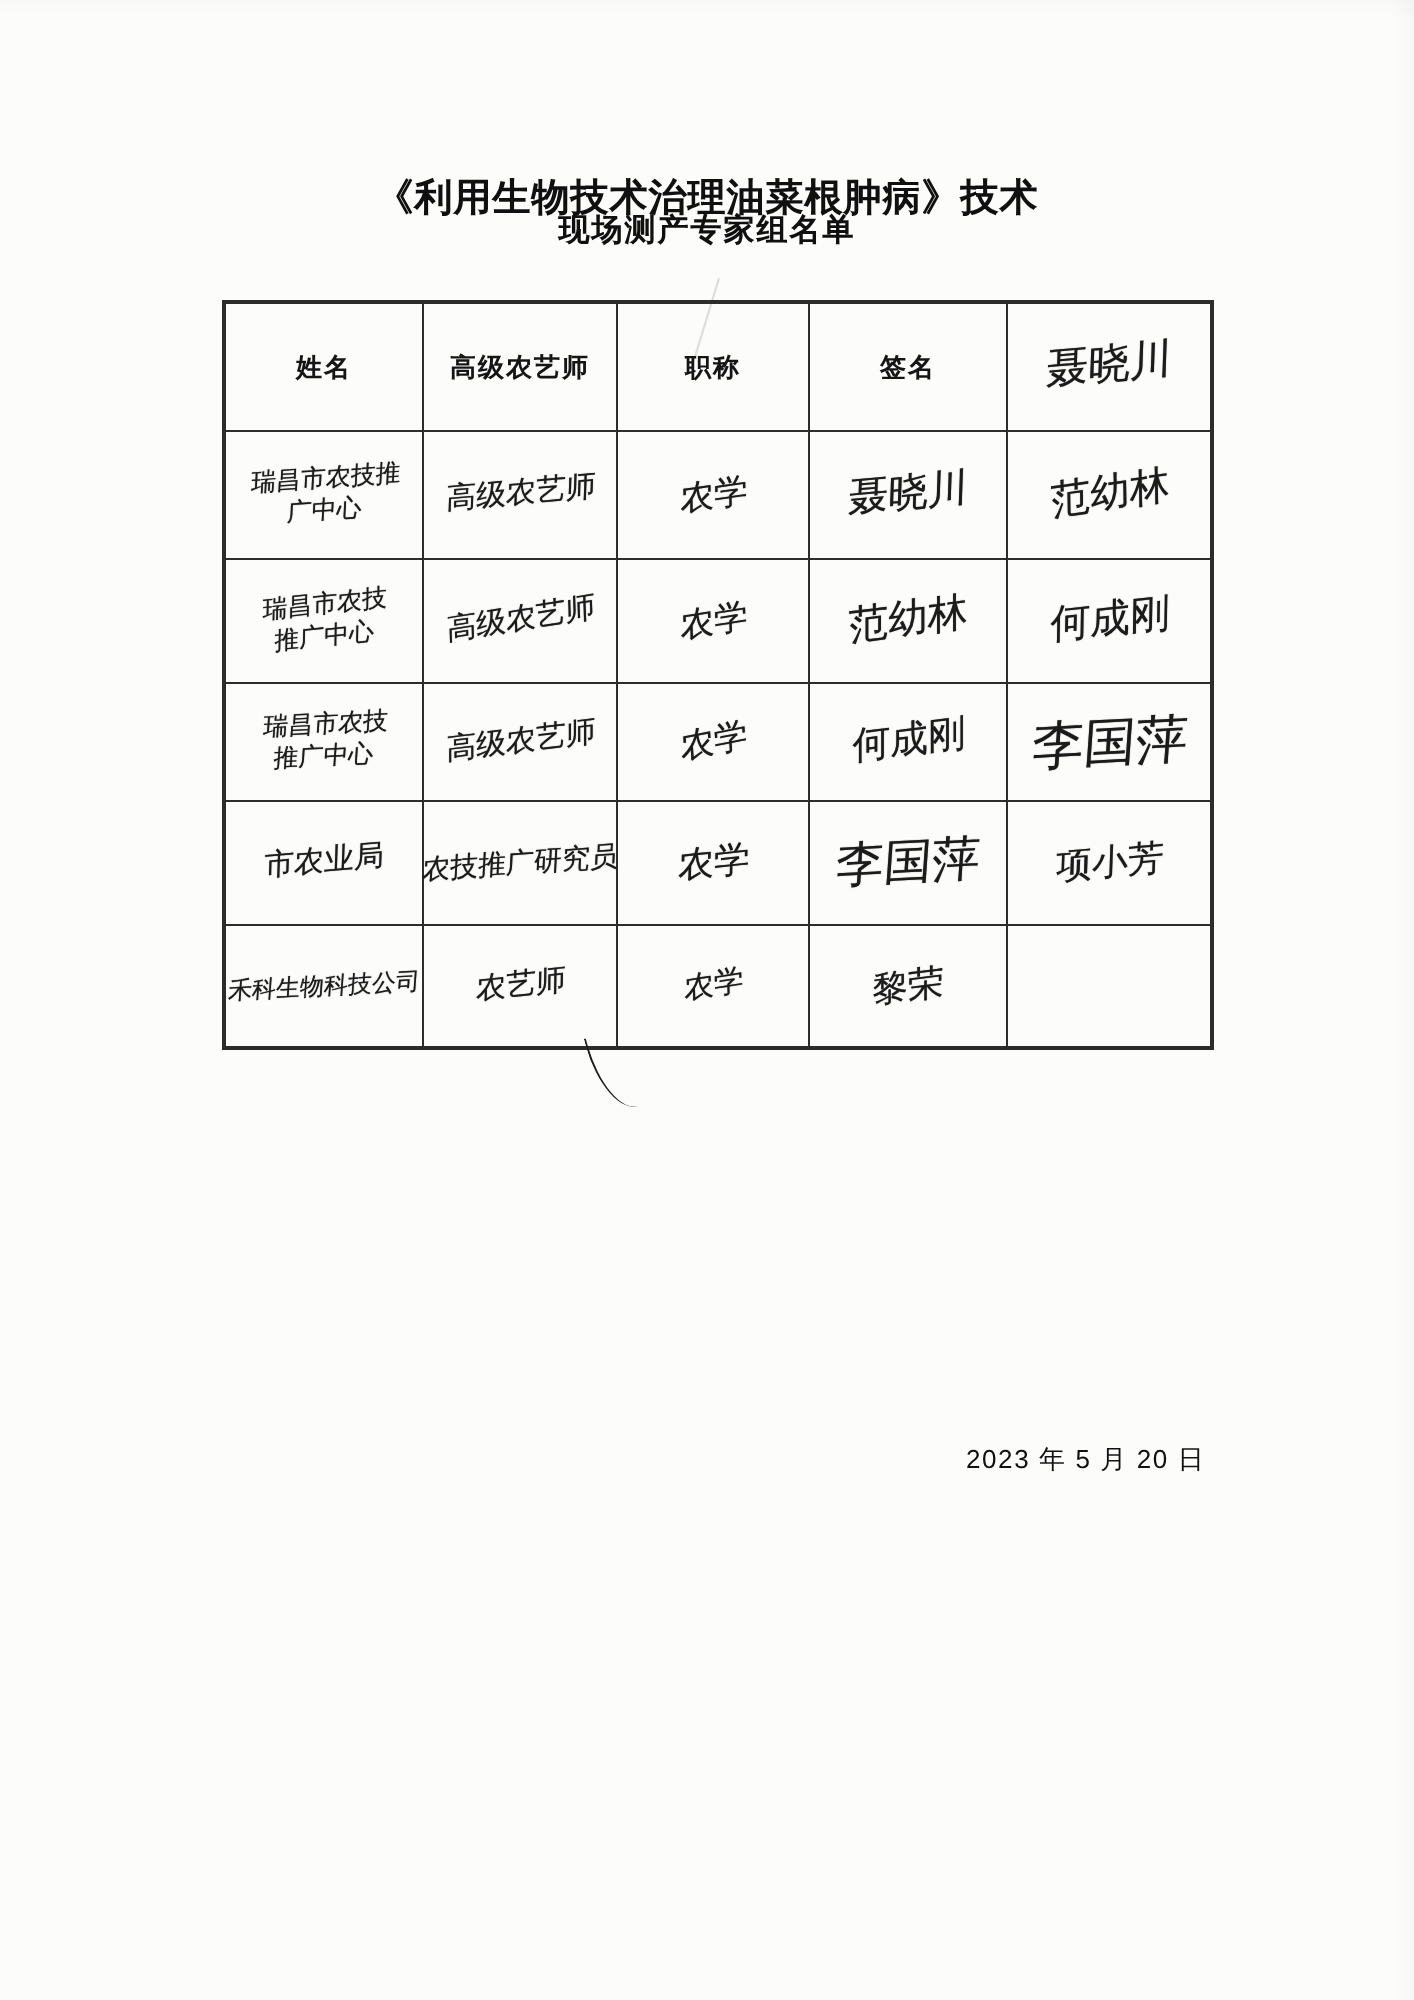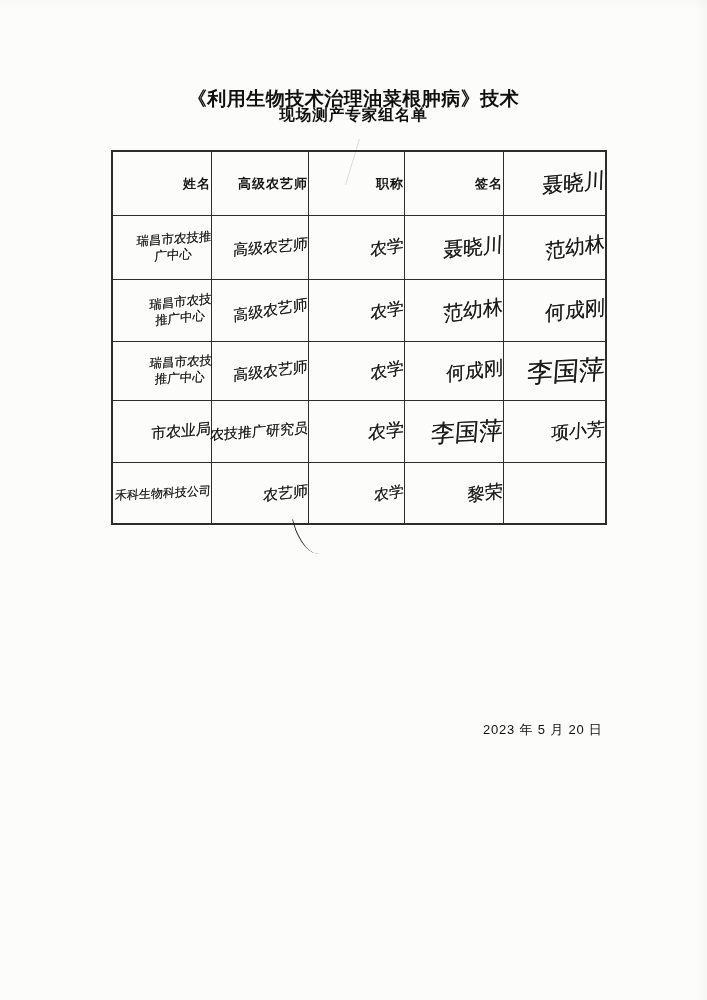--- a/index.html
+++ b/index.html
@@ -34,21 +34,21 @@
     position:absolute; left:111px; top:150px;
     display:grid;
     grid-template-columns:99px 97px 96px 99px 101px;
     grid-template-rows:64px 64px 62px 59px 62px 60px;
     border:2px solid #2c2c2c;
     background:transparent;
   }
   .cell {
     border-right:1.5px solid #2d2d2d;
     border-bottom:1.5px solid #2d2d2d;
-    display:flex; align-items:center; justify-content:flex-end;
+    display:flex; align-items:center; justify-content:center;
     position:relative;
     overflow:visible;
   }
   .cell:nth-child(5n) { border-right:none; }
   .cell:nth-child(n+26) { border-bottom:none; }
   .th {
     font-size:13px; font-weight:bold; color:#151515; letter-spacing:1px;
   }
   
   .hw {

